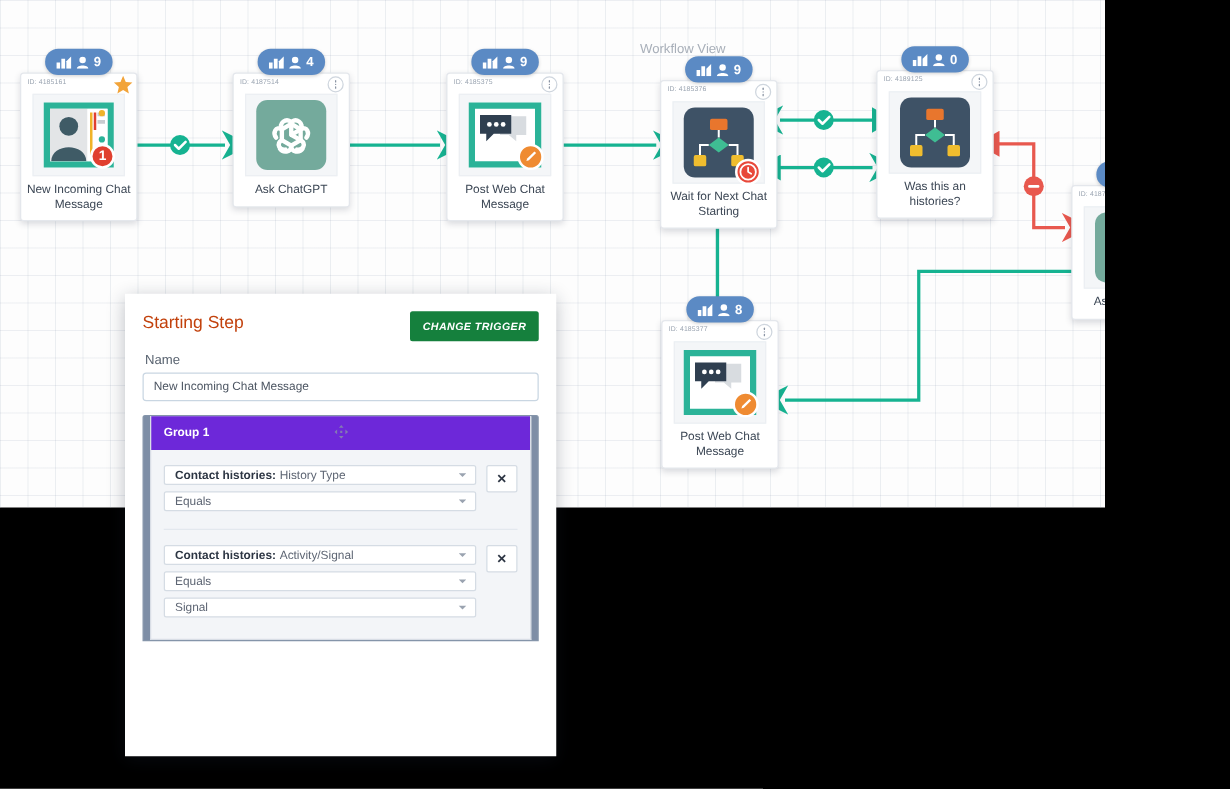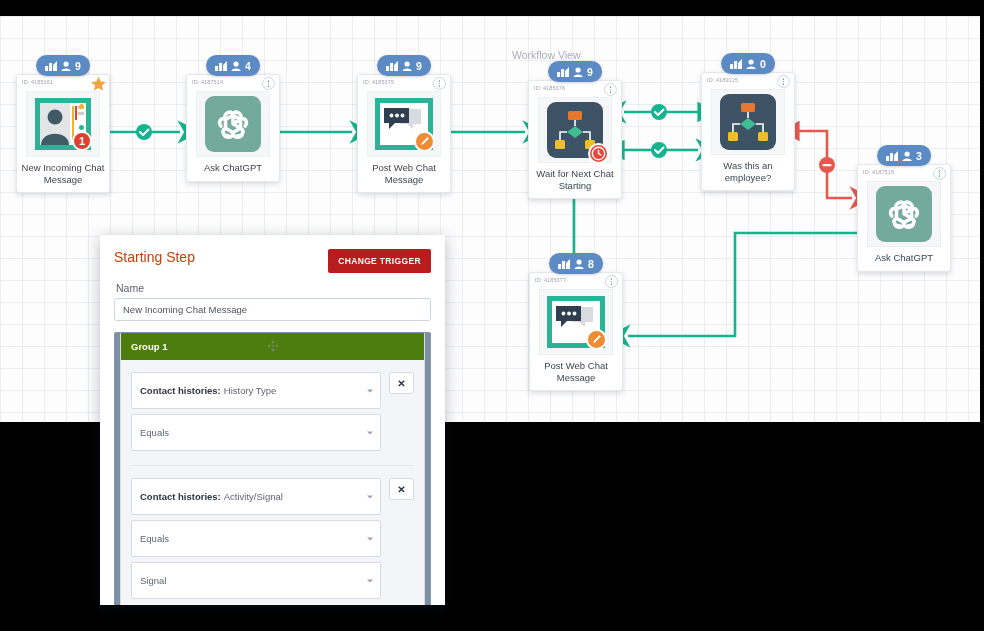--- a/index.html
+++ b/index.html
@@ -4,21 +4,21 @@
 <style>
   html,body{margin:0;padding:0;}
   body{
     width:984px;height:631px;position:relative;overflow:hidden;
     background:#000;
     font-family:"Liberation Sans", sans-serif;
     -webkit-font-smoothing:antialiased;
   }
   
   #canvas{
-    position:absolute;left:0;top:16px;width:980px;height:406px;
+    position:absolute;left:0;top:0;width:884px;height:406px;
     background-color:#fdfdfd;
     background-image:
       linear-gradient(to right, rgba(150,165,185,.17) 1px, transparent 1px),
       linear-gradient(to bottom, rgba(150,165,185,.17) 1px, transparent 1px);
     background-size:22px 22px;
     overflow:hidden;
   }
   #edges{position:absolute;left:0;top:0;width:984px;height:406px;}
   
   .node{
@@ -87,49 +87,49 @@
   }
   
   #panel{
     position:absolute;left:100px;top:235px;width:345px;height:370px;
     background:#fff;box-shadow:0 3px 14px rgba(25,35,55,.30);
     z-index:40;box-sizing:border-box;padding:14px 14px 0 14px;overflow:hidden;
   }
   .panel-top{display:flex;align-items:flex-start;justify-content:space-between;}
   .panel-title{font-size:14px;color:#c2410c;}
   .btn-trigger{
-    background:#b91c1c;color:#fff;border:none;border-radius:2px;
+    background:#15803d;color:#fff;border:none;border-radius:2px;
     font-size:8.5px;font-weight:bold;letter-spacing:.35px;
-    padding:7px 10px;cursor:pointer;
+    padding:7px 10px;cursor:pointer;font-style:italic;
   }
   .field-label{font-size:10.5px;color:#58626f;margin:9px 0 4px 2px;}
   .txt-input{
     width:100%;box-sizing:border-box;height:23px;border:1px solid #c9d6e2;
     border-radius:3px;background:#fff;font-size:9.5px;color:#4c5562;
     padding:0 8px;font-family:"Liberation Sans", sans-serif;
   }
   .block{
     margin-top:11px;border:1px solid #8595aa;background:#7e8ea6;
     border-radius:2px 2px 0 0;
   }
   .block-head{
     background:#7d8ea6;color:#fff;font-size:10px;font-weight:bold;
     padding:8px 10px;position:relative;
   }
   .group{margin:0 5px;background:#f3f5f8;border:1px solid #d9dee6;border-top:none;}
   .group-head{
-    background:#4d7c0f;color:#fff;font-size:9.5px;font-weight:bold;
+    background:#6d28d9;color:#fff;font-size:9.5px;font-weight:bold;
     padding:8px 10px;position:relative;
   }
   .move-ic{position:absolute;left:50%;top:50%;transform:translate(-50%,-50%);opacity:.75;}
   .group-body{padding:12px 10px;}
   .cond-row{display:flex;align-items:flex-start;gap:8px;}
   .cond-fields{flex:1;}
   .sel{
-    position:relative;height:37px;border:1px solid #d5dce4;background:#fff;
+    position:relative;height:16px;border:1px solid #d5dce4;background:#fff;
     border-radius:2px;margin-bottom:5px;display:flex;align-items:center;
     padding:0 18px 0 8px;font-size:9.5px;color:#5d6573;box-sizing:border-box;
   }
   .sel b{color:#2d3644;font-weight:bold;margin-right:3px;}
   .caret{
     position:absolute;right:7px;top:50%;transform:translateY(-50%);
     width:0;height:0;border-left:3px solid transparent;border-right:3px solid transparent;
     border-top:3.5px solid #9aa3b0;
   }
   .x-btn{
@@ -363,21 +363,21 @@
         <svg width="46" height="46" viewBox="0 0 46 46">
           <rect x="16" y="4" width="14" height="9" rx="1.5" fill="#e8762d"></rect>
           <path d="M23 13 L23 19" stroke="#fff" stroke-width="1.6"></path>
           <path d="M23 19 L31 25 L23 31 L15 25 Z" fill="#3fbd93"></path>
           <path d="M15 25 L8 25 L8 33 M31 25 L38 25 L38 33" stroke="#fff" stroke-width="1.6" fill="none"></path>
           <rect x="3" y="33" width="10" height="9" rx="1.5" fill="#f0bd2e"></rect>
           <rect x="33" y="33" width="10" height="9" rx="1.5" fill="#f0bd2e"></rect>
         </svg>
       </div>
     </div>
-    <div class="node-label">Was this an employee?</div>
+    <div class="node-label">Was this an histories?</div>
   </div>
 
   <div class="node" style="left:857px;top:148px;">
     <div class="pill">
       <svg width="12" height="10" viewBox="0 0 12 10">
           <rect x="0" y="5" width="3" height="5" fill="#fff"></rect>
           <rect x="4" y="2" width="3" height="8" fill="#fff"></rect>
           <path d="M8 4 L12 0 L12 10 L8 10 Z" fill="#fff"></path>
         </svg>
       <svg width="10" height="10" viewBox="0 0 10 10">

